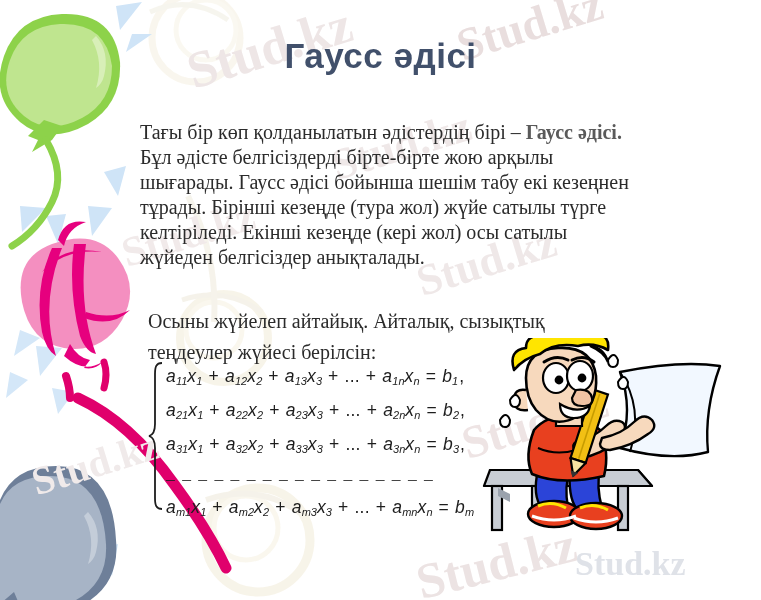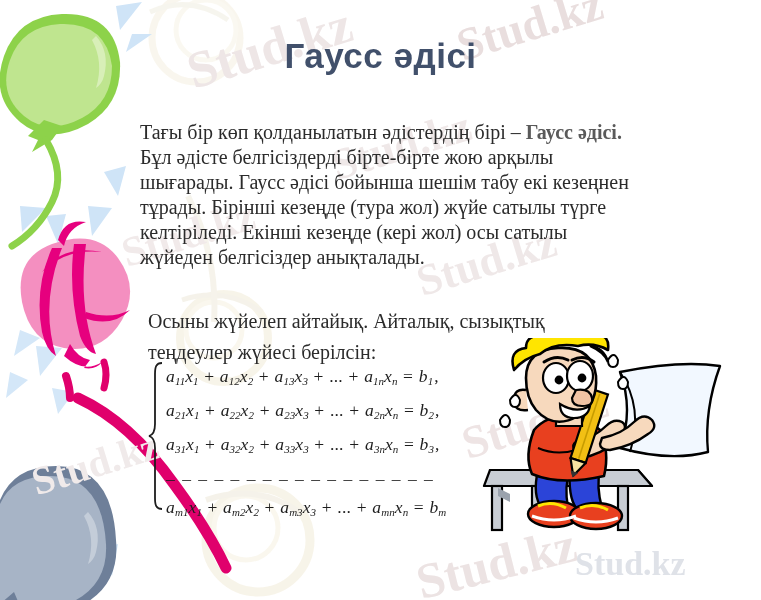--- a/index.html
+++ b/index.html
@@ -87,21 +87,21 @@
     width:16px;
     margin-right:2px;
   }
   .brace svg{display:block;}
   .eqs{
     display:flex;
     flex-direction:column;
     justify-content:center;
   }
   .eq{
-    font-family:Liberation Serif, serif;
+    font-family:Liberation Sans, sans-serif;
     font-style:italic;
     font-size:17.5px;
     line-height:29px;
     color:#1d1d1d;
     white-space:nowrap;
     letter-spacing:0.2px;
   }
   .eq .sub{
     font-size:11px;
     vertical-align:-3px;

